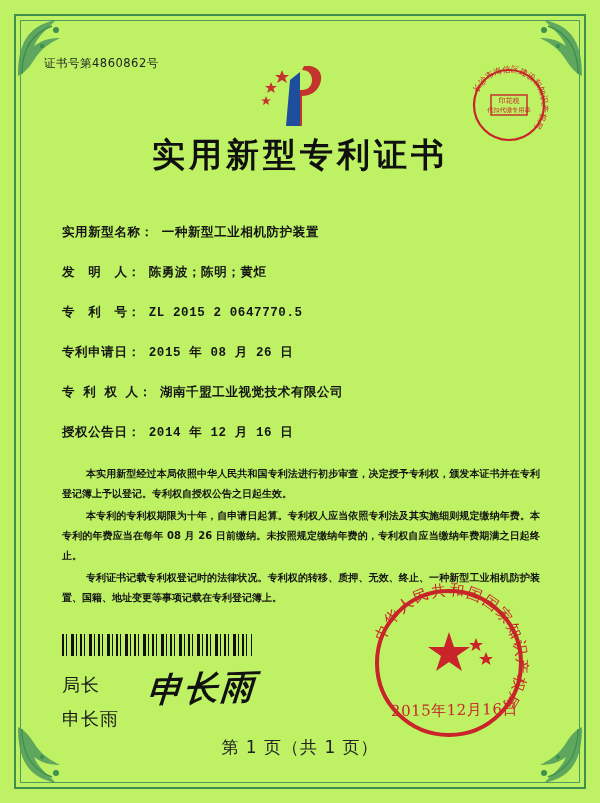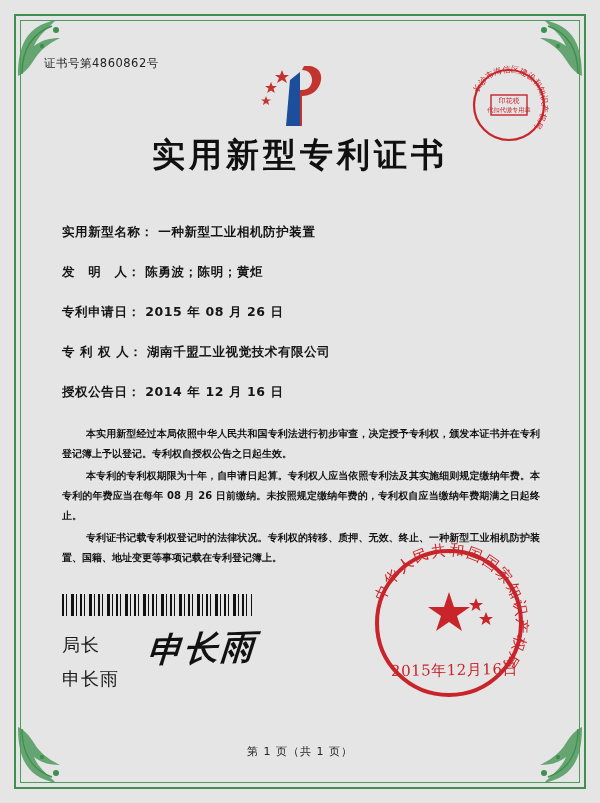--- a/index.html
+++ b/index.html
@@ -11,21 +11,21 @@
     width: 600px;
     height: 803px;
     font-family: "DejaVu Sans", "Liberation Sans", sans-serif;
     color: #1a1a1a;
     overflow: hidden;
     position: relative;
   }
   .page {
     position: absolute;
     inset: 0;
-    background: #e5e5e5;
+    background: #bef264;
   }
   
   .border-outer {
     position: absolute;
     left: 14px; top: 14px; right: 14px; bottom: 14px;
     border: 2px solid #3f8f4f;
     box-sizing: border-box;
   }
   .border-inner {
     position: absolute;
@@ -81,20 +81,21 @@
     font-weight: bold;
     font-size: 33px;
     letter-spacing: 4px;
     margin-top: 62px;
     color: #101010;
   }
 
   .fields {
     margin-top: 46px;
     padding-left: 18px;
+    font-family: Liberation Mono, monospace;
   }
   .field {
     font-size: 12.5px;
     margin-bottom: 23px;
     letter-spacing: 0.6px;
     color: #151515;
   }
   .field .lbl {
     font-weight: bold;
     display: inline-block;
@@ -174,21 +175,21 @@
     color: #c8242a;
     letter-spacing: 0.5px;
     transform: rotate(-1deg);
   }
 
   .page-no {
     position: absolute;
     bottom: 4px;
     left: 0; right: 0;
     text-align: center;
-    font-size: 11px;
+    font-size: 17px;
     color: #222;
     letter-spacing: 1px;
   }
 </style>
 </head>
 <body>
 
 <div class="page">
 
   <div class="border-outer"></div>
@@ -261,20 +262,24 @@
     <div class="fields">
       <div class="field">
         <span class="lbl">实用新型名称：</span>
         <span class="val">一种新型工业相机防护装置</span>
       </div>
       <div class="field">
         <span class="lbl">发　明　人：</span>
         <span class="val">陈勇波；陈明；黄炬</span>
       </div>
       <div class="field">
+        <span class="lbl">专　利　号：</span>
+        <span class="val">ZL 2015 2 0647770.5</span>
+      </div>
+      <div class="field">
         <span class="lbl">专利申请日：</span>
         <span class="val">2015 年 08 月 26 日</span>
       </div>
       <div class="field">
         <span class="lbl">专 利 权 人：</span>
         <span class="val">湖南千盟工业视觉技术有限公司</span>
       </div>
       <div class="field">
         <span class="lbl">授权公告日：</span>
         <span class="val">2014 年 12 月 16 日</span>

